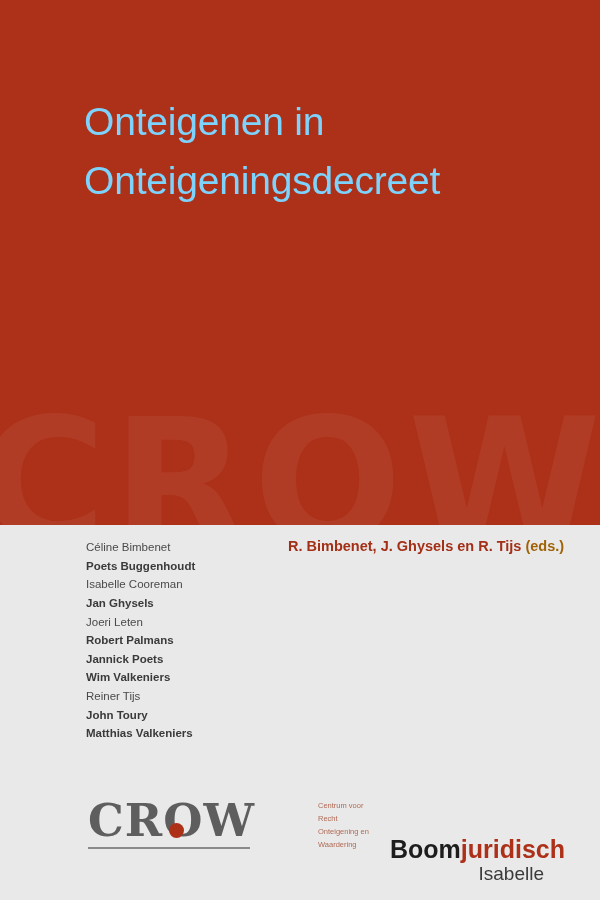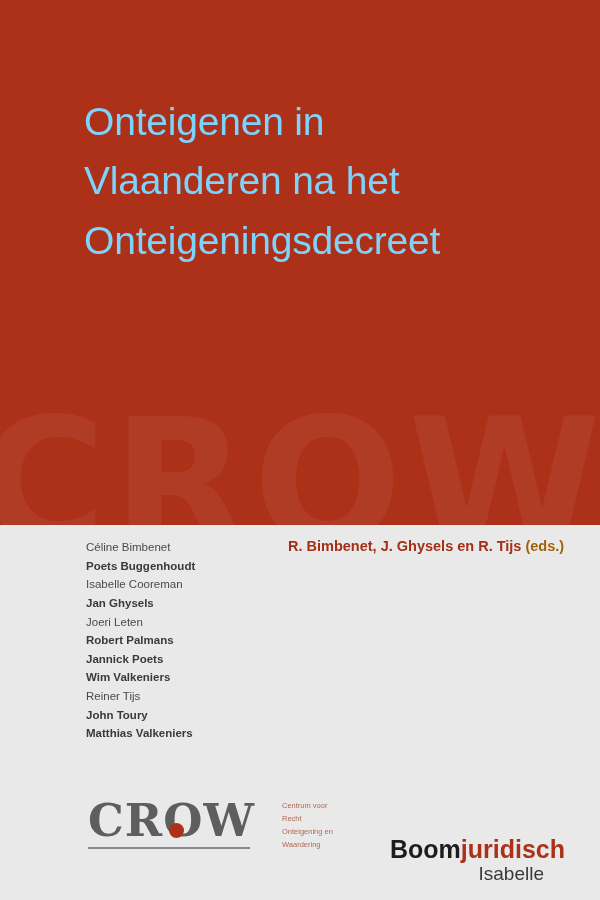--- a/index.html
+++ b/index.html
@@ -141,21 +141,21 @@
 
   .crow-sub {
     position: absolute;
     left: 282px;
     top: 800px;
     width: 96px;
     font-size: 7.5px;
     color: #b06a55;
     line-height: 1.72;
   }
-  .crow-sub div { white-space: nowrap; }
+  .crow-sub div { white-space: nowrap; margin-left: 36px; }
 
   
   .boom {
     position: absolute;
     left: 390px;
     top: 800px;
     width: 160px;
   }
   .boom-line1 {
     font-size: 25px;
@@ -176,21 +176,20 @@
 </style>
 </head>
 <body>
 
 <div class="cover">
 
   <div class="top-panel">
     <div class="watermark">CROW</div>
     <div class="title">
       <span class="title-line">Onteigenen in</span>
-      <span class="title-line">Vlaanderen na het</span>
       <span class="title-line">Onteigeningsdecreet</span>
     </div>
   </div>
 
   <div class="lower">
     
   </div>
 
   <div class="authors">
     <div class="author">Céline Bimbenet</div>

